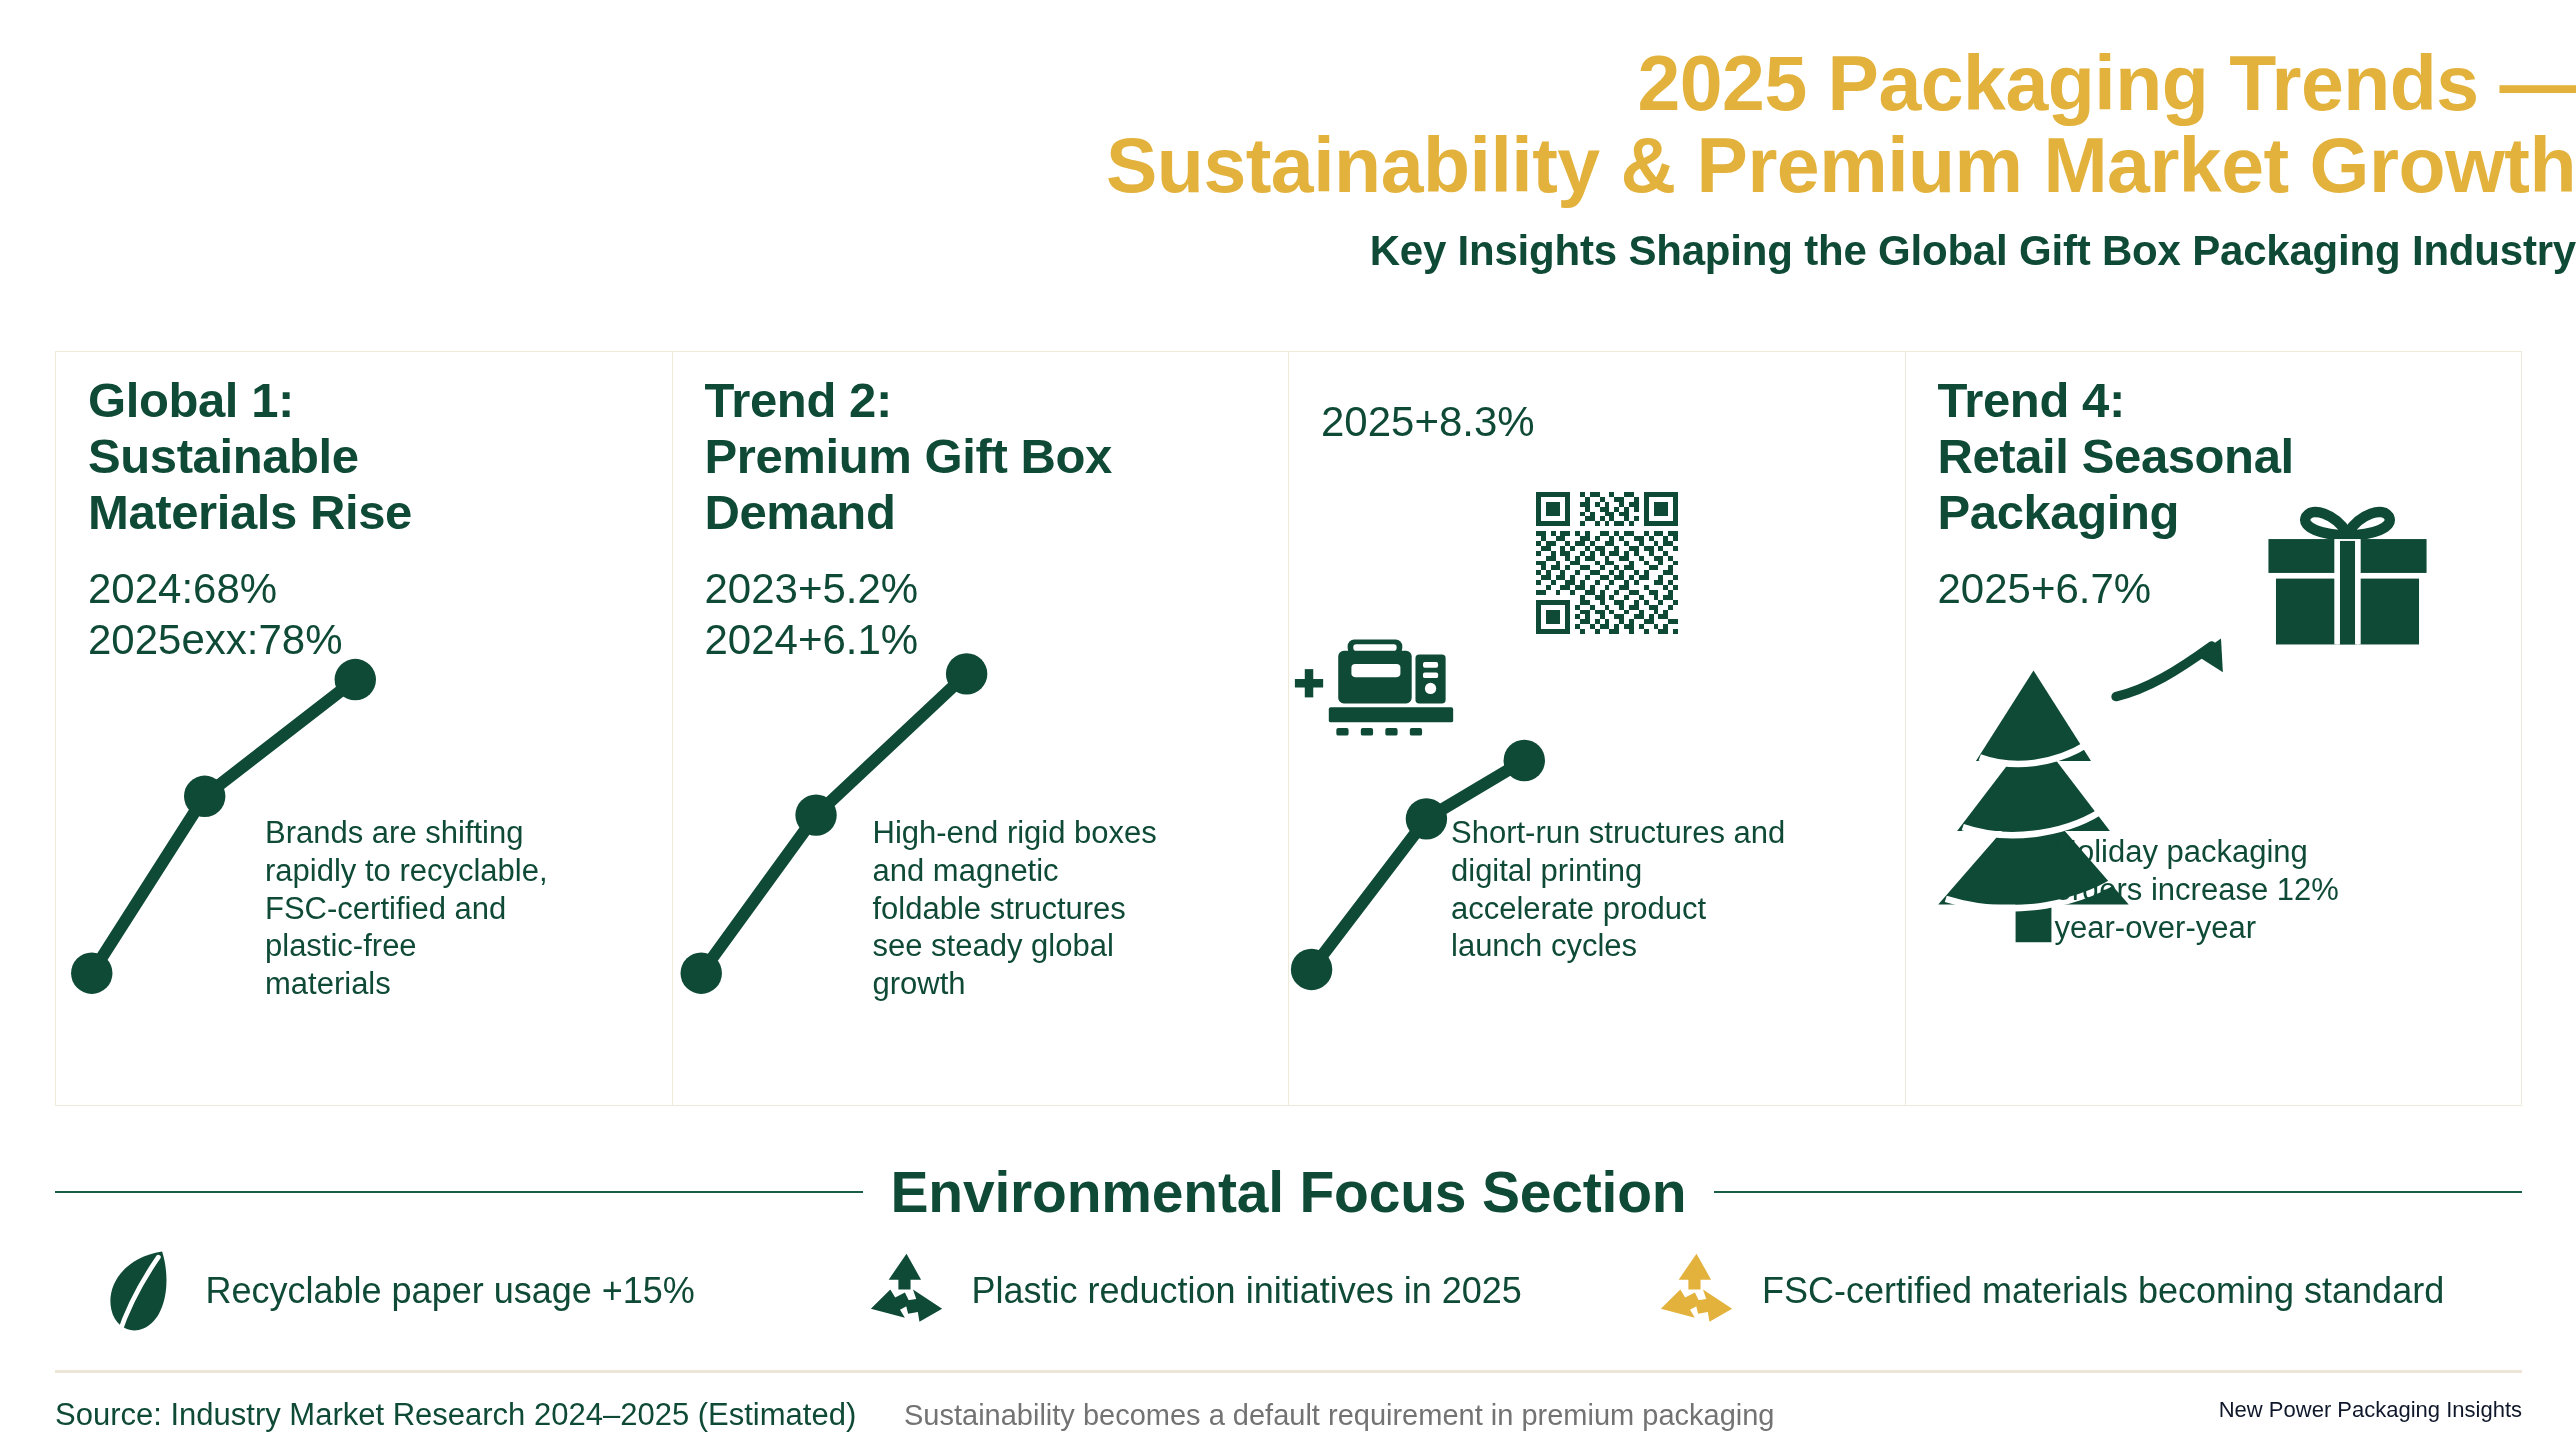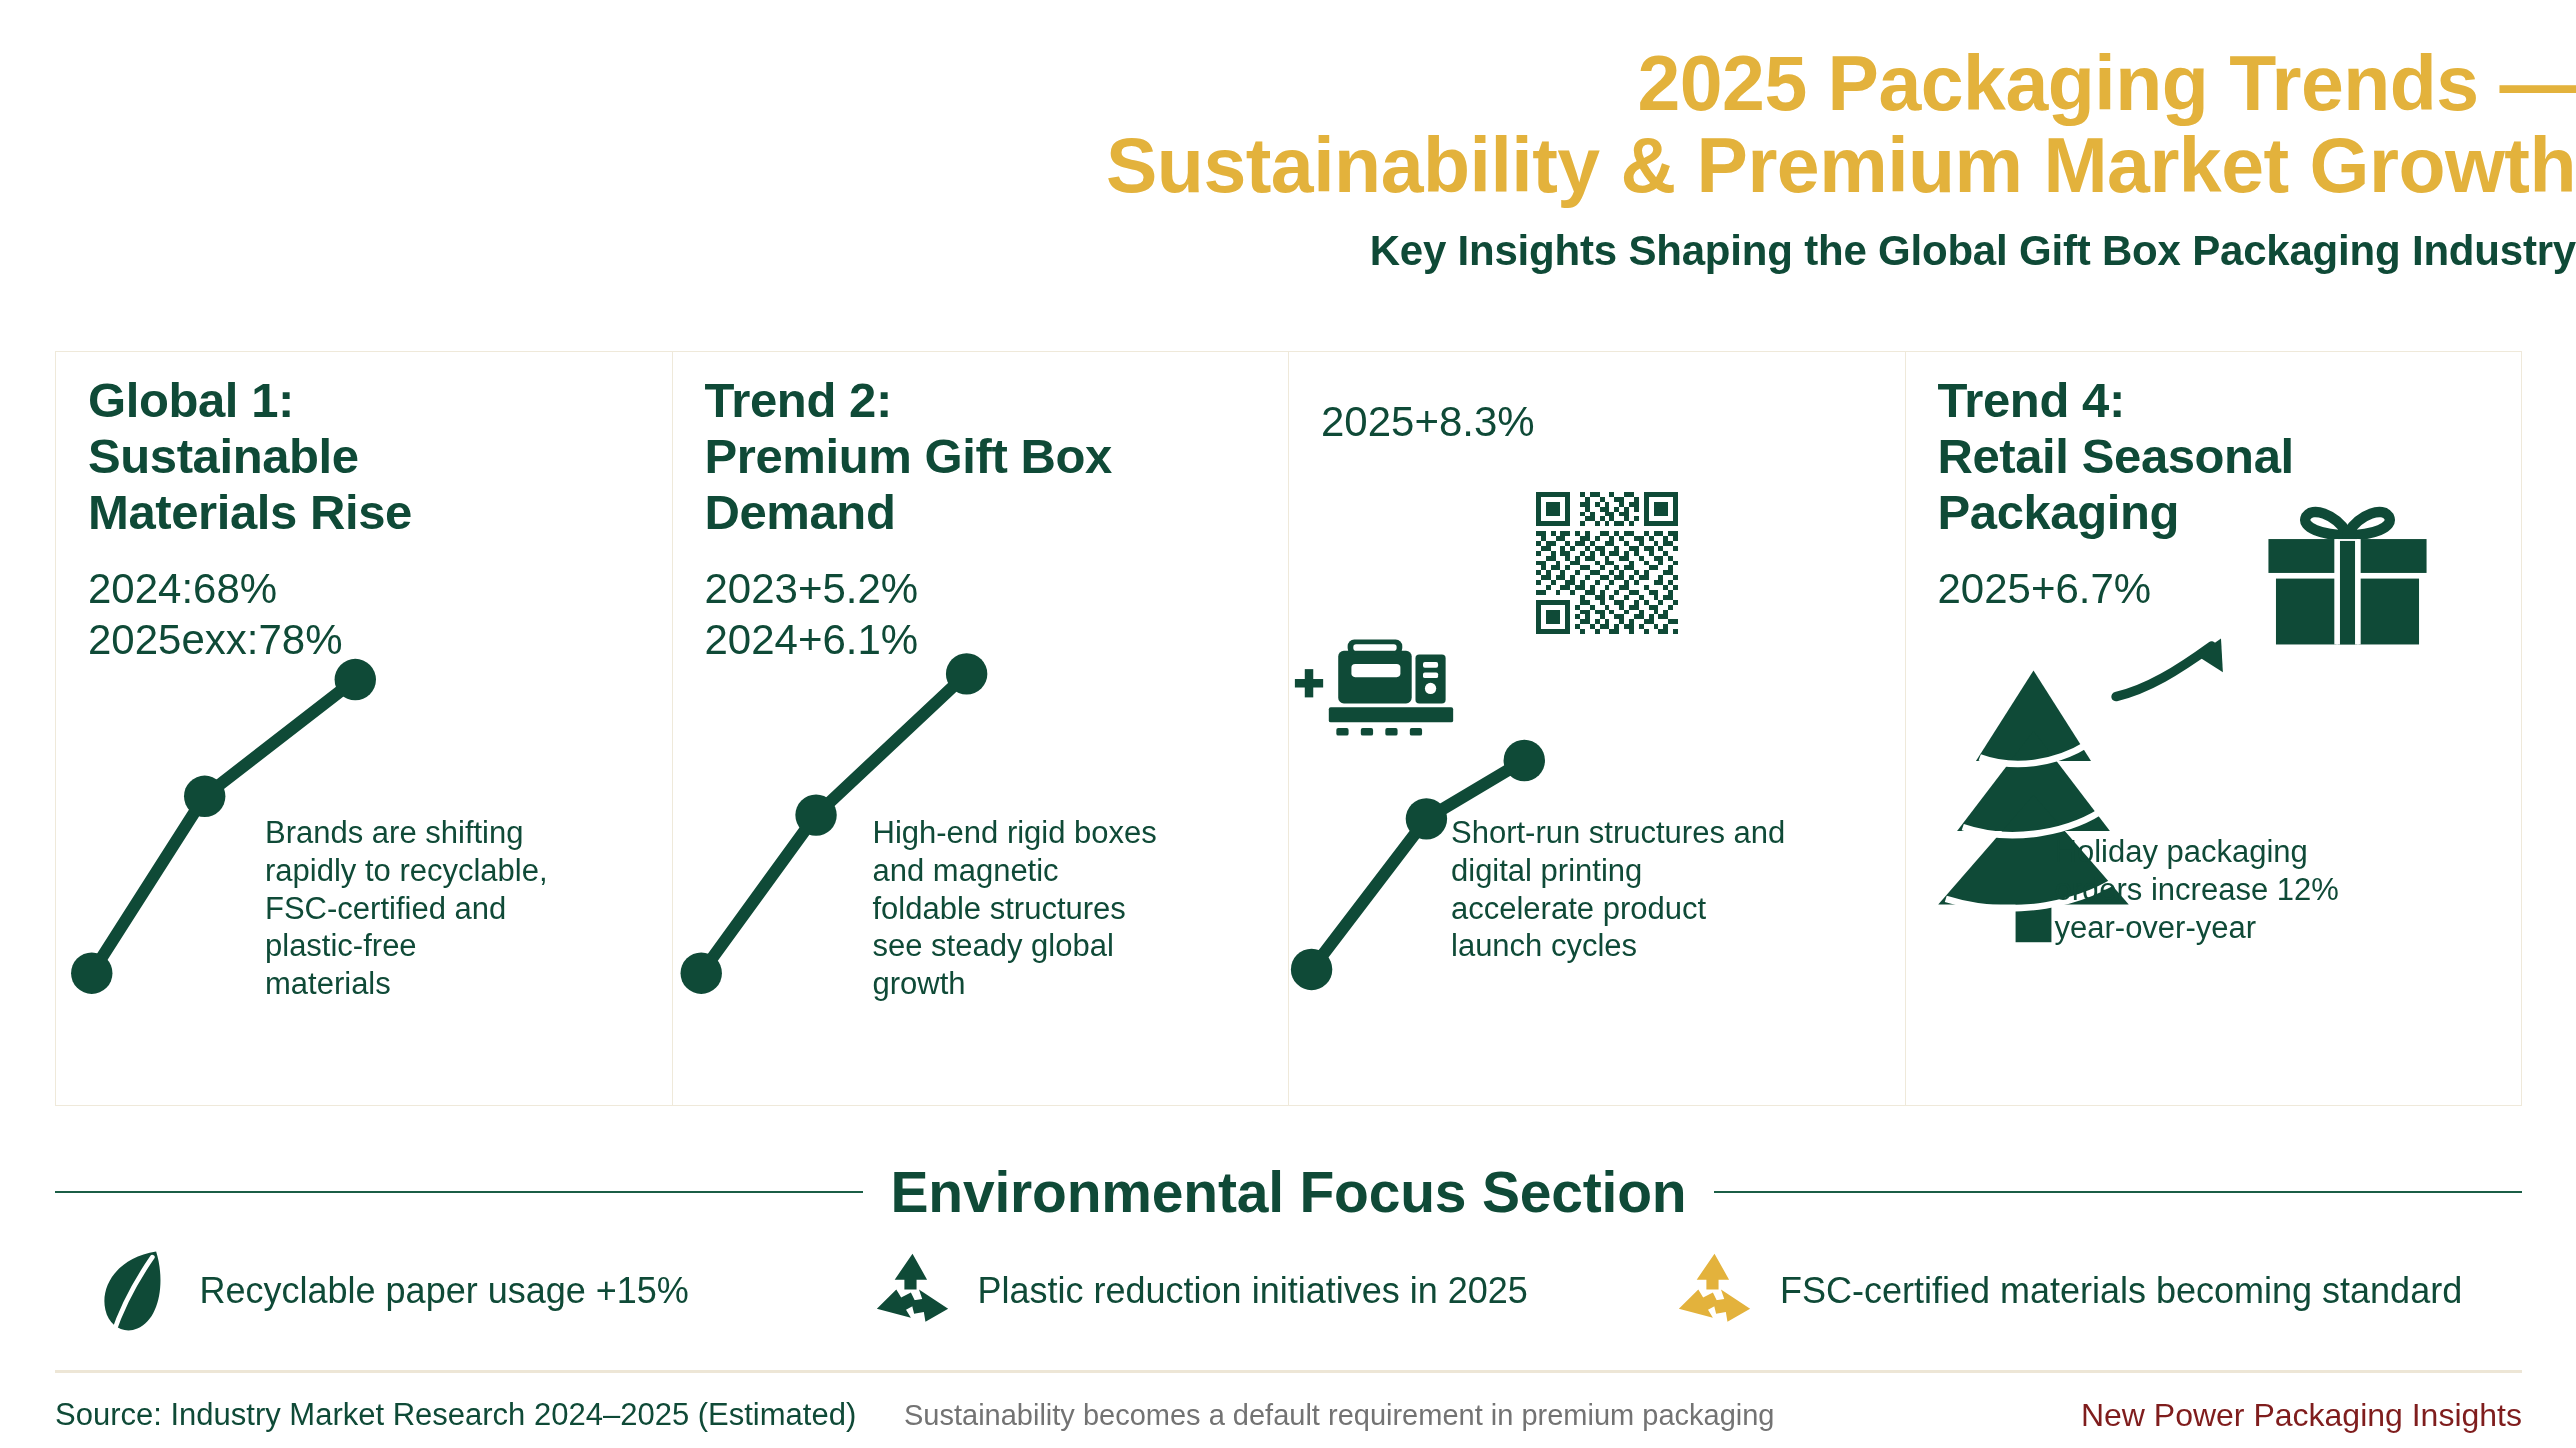--- a/index.html
+++ b/index.html
@@ -124,25 +124,24 @@
   .eco-head-label {
     font-size: 57px;
     font-weight: 700;
     color: #0F4A37;
     white-space: nowrap;
     letter-spacing: -0.2px;
   }
 
   .eco-items {
     position: absolute;
-    left: 56px;
+    left: 62px;
     top: 1244px;
     width: 2467px;
     display: flex;
-    gap: 12px;
   }
   .eco-item {
     display: flex;
     align-items: center;
     gap: 24.5px;
   }
   .eco-item:nth-child(1) { width: 774px; padding-left: 38px; }
   .eco-item:nth-child(2) { width: 811px; padding-left: 30px; }
   .eco-item:nth-child(3) { width: 849px; padding-left: 9.4px; }
 
@@ -176,21 +175,21 @@
     font-size: 31px; color: #0F4A37;
     white-space: nowrap;
   }
   .footer-center {
     position: absolute; left: 849px; top: 1.9px;
     font-size: 29px; color: #737373;
     white-space: nowrap;
   }
   .footer-brand {
     position: absolute; right: 0; top: 0;
-    font-size: 32px; color: #7f1d1d;
+    font-size: 22px; color: #0f172a;
     white-space: nowrap;
     margin-left: 28px;
   }
 </style>
 </head>
 <body>
 
 <div id="page">
 
   <div class="header">

